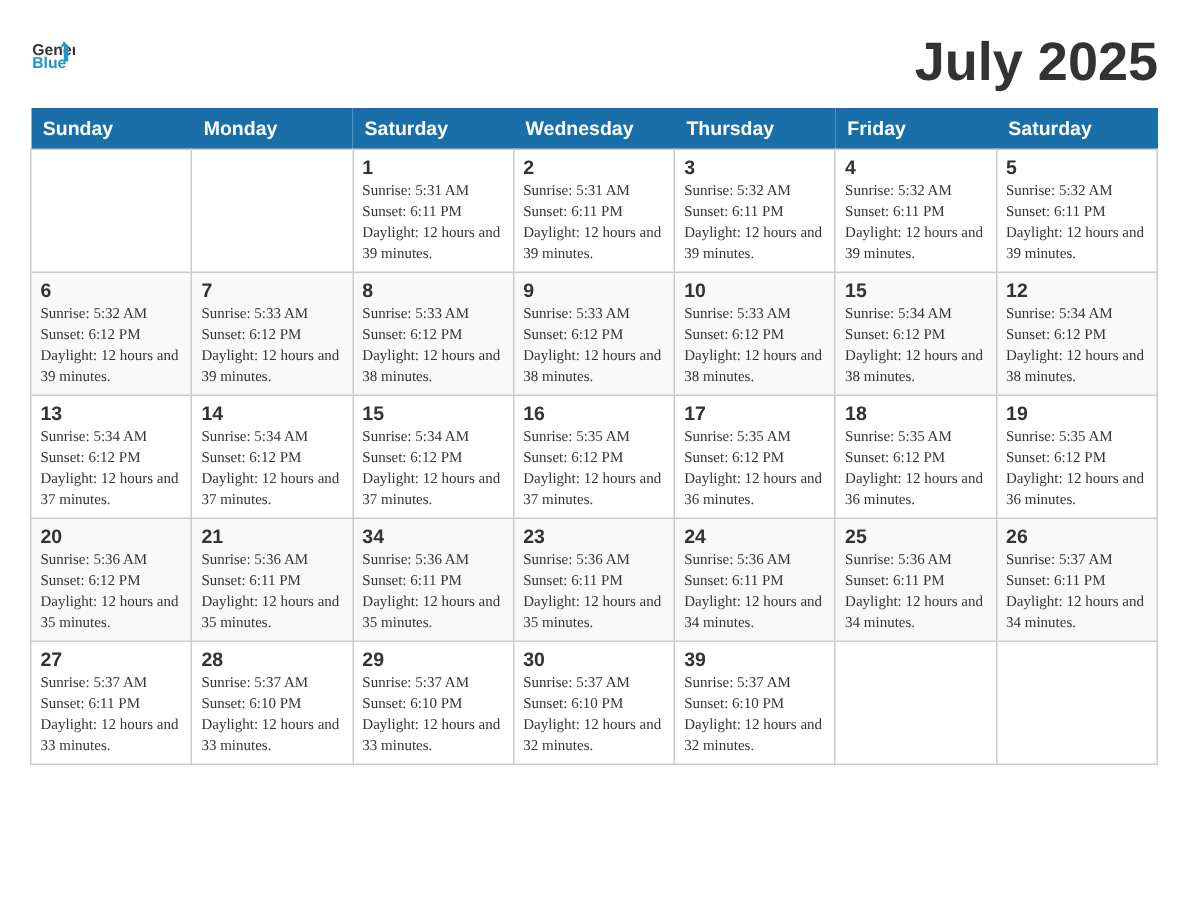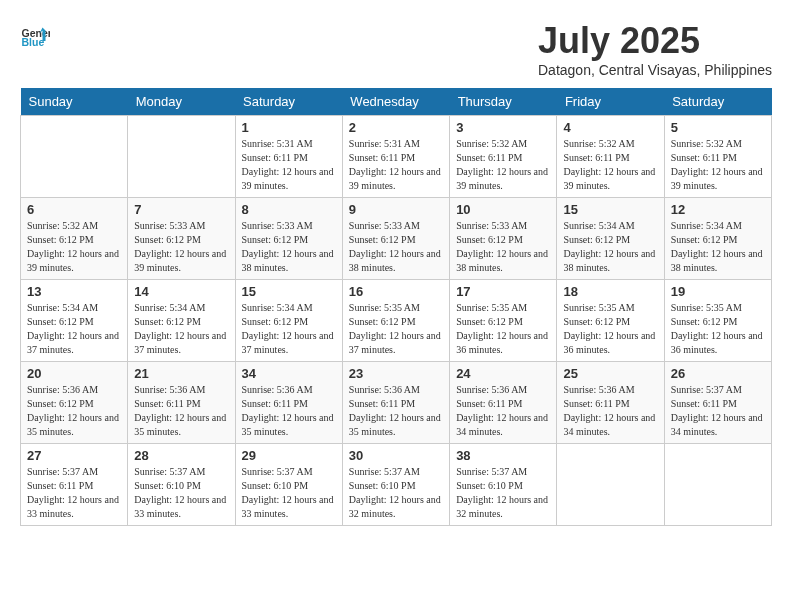--- a/index.html
+++ b/index.html
@@ -40,21 +40,21 @@
       width: 100%;
       border-collapse: collapse;
       table-layout: fixed;
     }
     .day-header {
       background-color: #1a6fa8;
       color: #fff;
       text-align: left;
       padding: 6px 8px;
       font-size: 13px;
-      font-weight: normal;
+      font-weight: bold;
     }
     td {
       border: 1px solid #ccc;
       vertical-align: top;
       padding: 4px 6px;
       font-size: 10.5px;
       color: #333;
       height: 80px;
     }
     td.empty {
@@ -86,21 +86,20 @@
 <div class="header">
   <div class="logo">
     <svg class="logo-icon" viewBox="0 0 40 40">
       <text x="2" y="22" font-size="14" font-weight="bold" fill="#333">General</text>
       <text x="2" y="34" font-size="14" font-weight="bold" fill="#2196c4">Blue</text>
       <polygon points="30,10 38,18 34,14 34,28 30,28 30,14 26,18" fill="#2196c4"></polygon>
     </svg>
   </div>
   <div class="title-section">
     <div class="month-title">July 2025</div>
-    <div class="location">Datagon, Central Visayas, Philippines</div>
   </div>
 </div>
 
 <table>
   <thead>
     <tr id="header-row">
     <th class="day-header">Sunday</th>
         <th class="day-header">Monday</th>
         <th class="day-header">Saturday</th>
         <th class="day-header">Wednesday</th>
@@ -235,20 +234,20 @@
         </td>
         <td>
           <span class="day-number">29</span>
           <div class="day-info">Sunrise: 5:37 AM<br>Sunset: 6:10 PM<br>Daylight: 12 hours and 33 minutes.</div>
         </td>
         <td>
           <span class="day-number">30</span>
           <div class="day-info">Sunrise: 5:37 AM<br>Sunset: 6:10 PM<br>Daylight: 12 hours and 32 minutes.</div>
         </td>
         <td>
-          <span class="day-number">38</span>
+          <span class="day-number">39</span>
           <div class="day-info">Sunrise: 5:37 AM<br>Sunset: 6:10 PM<br>Daylight: 12 hours and 32 minutes.</div>
         </td>
         <td class="empty"></td>
         <td class="empty"></td>
       </tr>
     </tbody>
 </table>
 
 </body></html>

